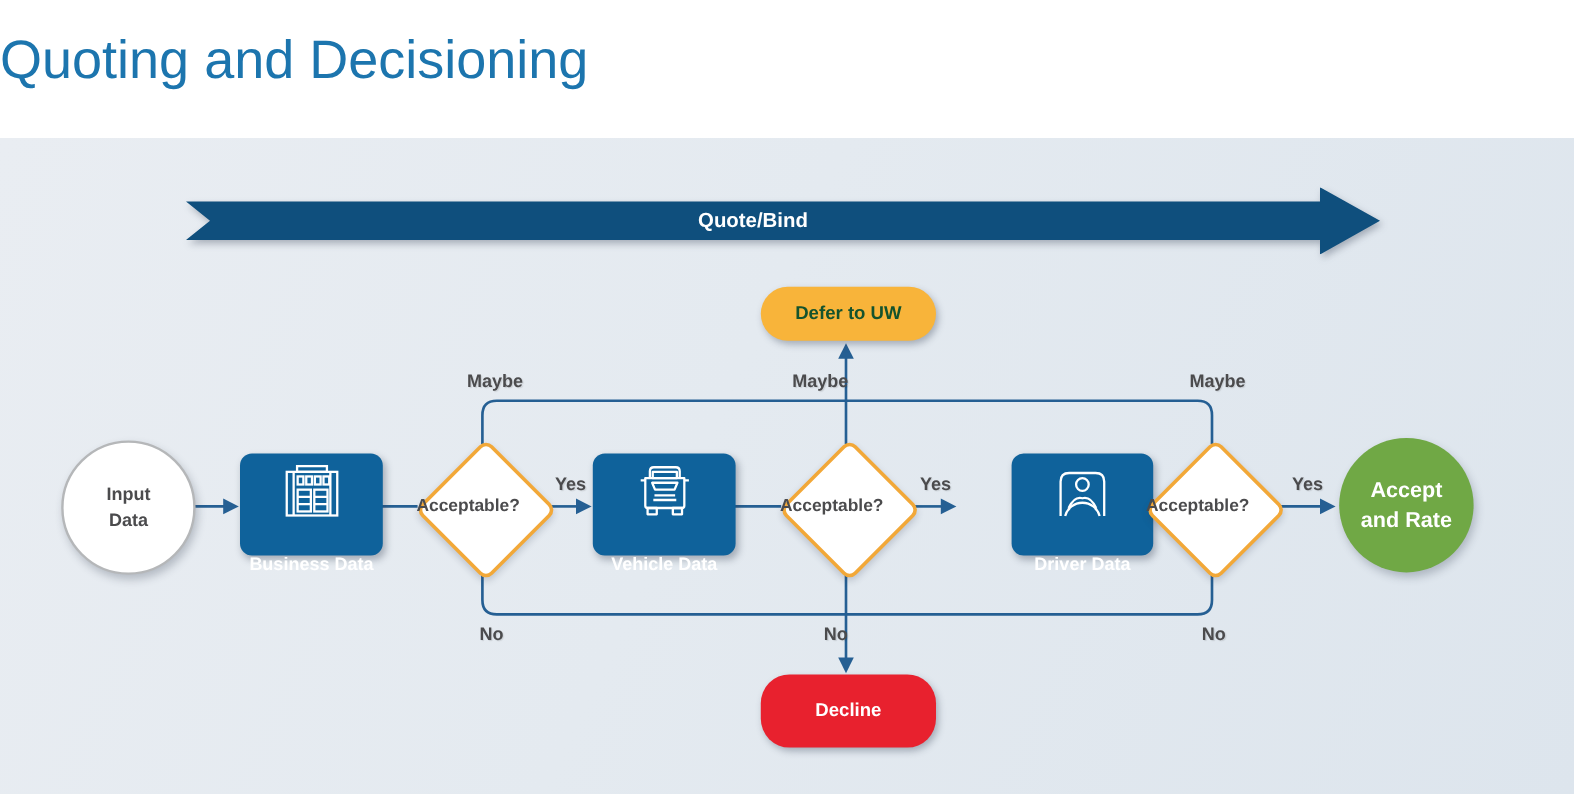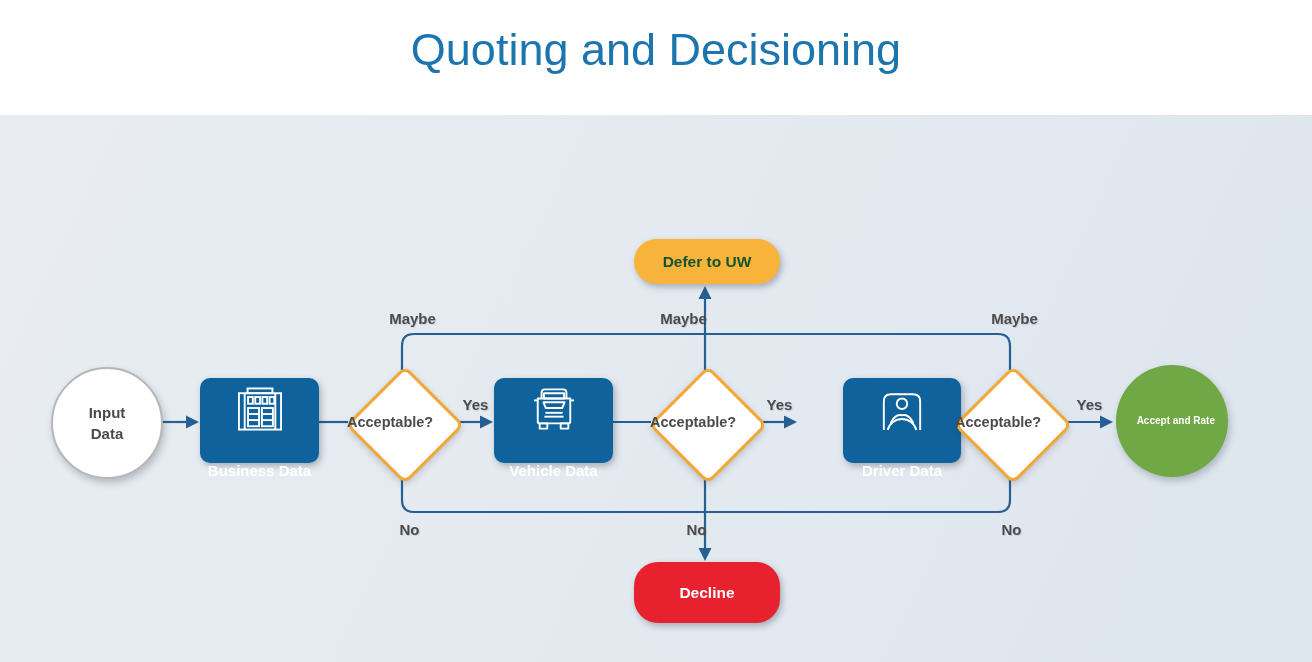--- a/index.html
+++ b/index.html
@@ -3,21 +3,21 @@
 <meta charset="utf-8">
 <style>
   html,body{margin:0;padding:0;}
   body{
     width:1312px;height:662px;position:relative;overflow:hidden;
     background:#ffffff;
     font-family:"Liberation Sans",sans-serif;
   }
   .page-title{
     position:absolute;top:24px;left:0;width:1312px;
-    text-align:center;font-size:45px;font-weight:500;
+    text-align:left;font-size:45px;font-weight:500;
     color:#1c75ae;letter-spacing:0px;
   }
   .panel{
     position:absolute;left:0;top:115px;width:1312px;height:547px;
     background:linear-gradient(115deg,#e9edf2 0%,#e4eaf0 45%,#dde5ed 100%);
   }
   
   .banner{
     position:absolute;left:155px;top:41px;width:995px;height:56px;
     filter:drop-shadow(2px 3px 3px rgba(50,60,80,.35));
@@ -37,23 +37,22 @@
     font-weight:bold;line-height:1.4;
   }
   .start-circle{
     left:51px;top:252px;width:108px;height:108px;
     background:#ffffff;border:2px solid #b5b7b9;color:#4b4b4d;font-size:15px;
     box-shadow:2px 4px 7px rgba(50,60,80,.28);
   }
   .start-circle .lbl{width:62px;}
   .end-circle{
     left:1116px;top:250px;width:112px;height:112px;
-    background:#70a845;color:#fff;font-size:10px;
+    background:#70a845;color:#fff;font-size:18px;
     box-shadow:2px 4px 7px rgba(50,60,80,.28);
-    text-align:right;
   }
   .end-circle .lbl{width:86px;}
   .data-box{
     position:absolute;top:263px;height:85px;background:#0f629b;border-radius:10px;
     display:flex;flex-direction:column;align-items:center;justify-content:space-between;
     padding:9px 0 8px 0;box-sizing:border-box;
     box-shadow:2px 3px 6px rgba(50,60,80,.35);
     gap:31px;
   }
   .box-label{color:#ffffff;font-weight:bold;font-size:15px;white-space:nowrap;}
@@ -82,20 +81,25 @@
   }
   .icon svg{display:block;}
 </style>
 </head>
 <body>
 
 <div class="page-title">Quoting and Decisioning</div>
 
 <div class="panel">
 
+  <div class="banner">
+    <div class="banner-shape">
+      <span class="banner-label">Quote/Bind</span>
+    </div>
+  </div>
 
   <svg class="connectors" viewBox="0 0 1312 547" xmlns="http://www.w3.org/2000/svg">
     <g stroke="#255f93" stroke-width="2.2" fill="none">
       <path d="M160 307 H187"></path>
       <path d="M318 307 H348"></path>
       <path d="M457 307 H481"></path>
       <path d="M612 307 H651"></path>
       <path d="M760 307 H785"></path>
       <path d="M916 307 H937"></path>
       <path d="M1065 307 H1101"></path>

